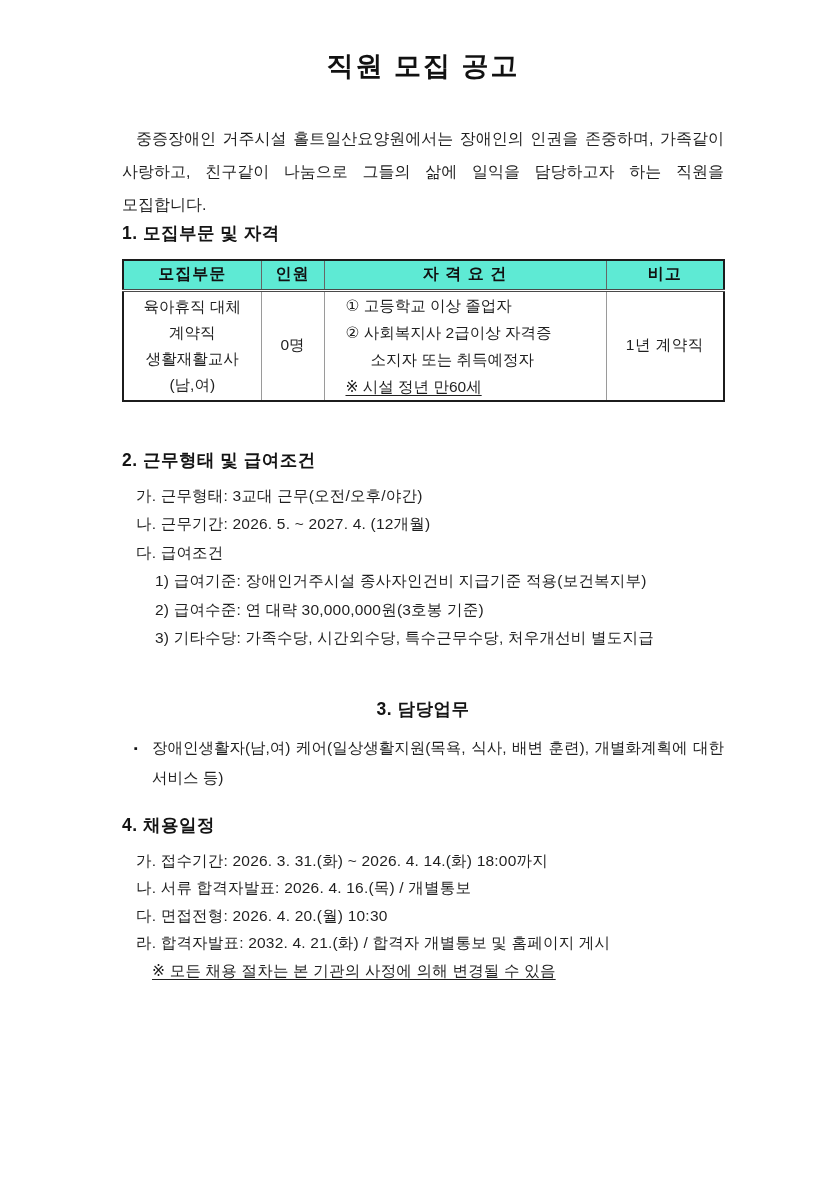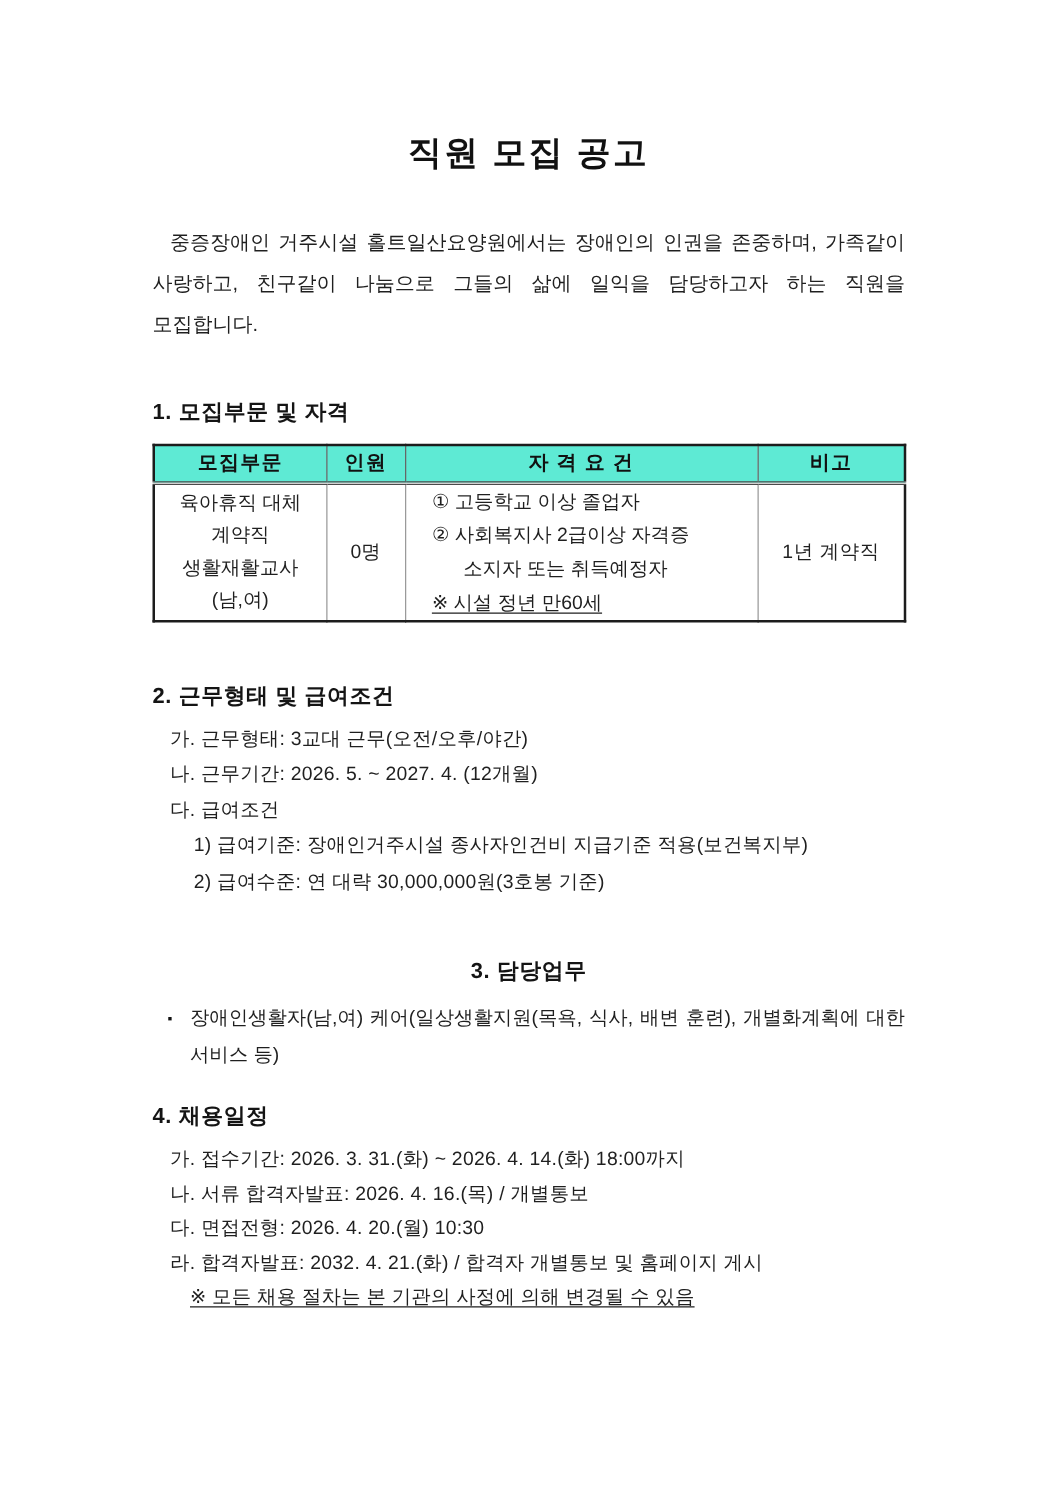--- a/index.html
+++ b/index.html
@@ -7,21 +7,21 @@
   body {
     width: 840px;
     height: 1188px;
     font-family: "Liberation Sans", "DejaVu Sans", sans-serif;
     color: #1f1f1f;
     overflow: hidden;
   }
   .page {
     width: 840px;
     height: 1188px;
-    padding: 104px 116px 0 122px;
+    padding: 48px 116px 0 122px;
   }
   .doc-title {
     text-align: center;
     font-size: 27px;
     font-weight: bold;
     letter-spacing: 2px;
     color: #111;
   }
   .intro {
     margin-top: 38px;
@@ -31,21 +31,21 @@
     text-indent: 14px;
     word-break: keep-all;
   }
   .section { margin-top: 0; }
   .section-heading {
     font-size: 17.5px;
     font-weight: bold;
     color: #141414;
     letter-spacing: 0.5px;
   }
-  .h1 { margin-top: 40px; }
+  .h1 { }
   .h2 { margin-top: 46px; }
   .h3 { margin-top: 44px; text-align: center; }
   .h4 { margin-top: 20px; }
 
   
   table.recruit {
     margin-top: 14px;
     width: 601px;
     border-collapse: collapse;
     table-layout: fixed;
@@ -165,20 +165,21 @@
   </div>
 
   <div class="section">
     <div class="section-heading h2">2. 근무형태 및 급여조건</div>
     <div class="list">
       <div class="list-item">가. 근무형태: 3교대 근무(오전/오후/야간)</div>
       <div class="list-item">나. 근무기간: 2026. 5. ~ 2027. 4. (12개월)</div>
       <div class="list-item">다. 급여조건</div>
       <div class="list-item sub-item">1) 급여기준: 장애인거주시설 종사자인건비 지급기준 적용(보건복지부)</div>
       <div class="list-item sub-item">2) 급여수준: 연 대략 30,000,000원(3호봉 기준)</div>
+      <div class="list-item sub-item">3) 기타수당: 가족수당, 시간외수당, 특수근무수당, 처우개선비 별도지급</div>
     </div>
   </div>
 
   <div class="section">
     <div class="section-heading h3">3. 담당업무</div>
     <div class="bullet-row">
       <span class="bullet-marker">▪</span>
       <span class="bullet-text">장애인생활자(남,여) 케어(일상생활지원(목욕, 식사, 배변 훈련), 개별화계획에 대한 서비스 등)</span>
     </div>
   </div>

